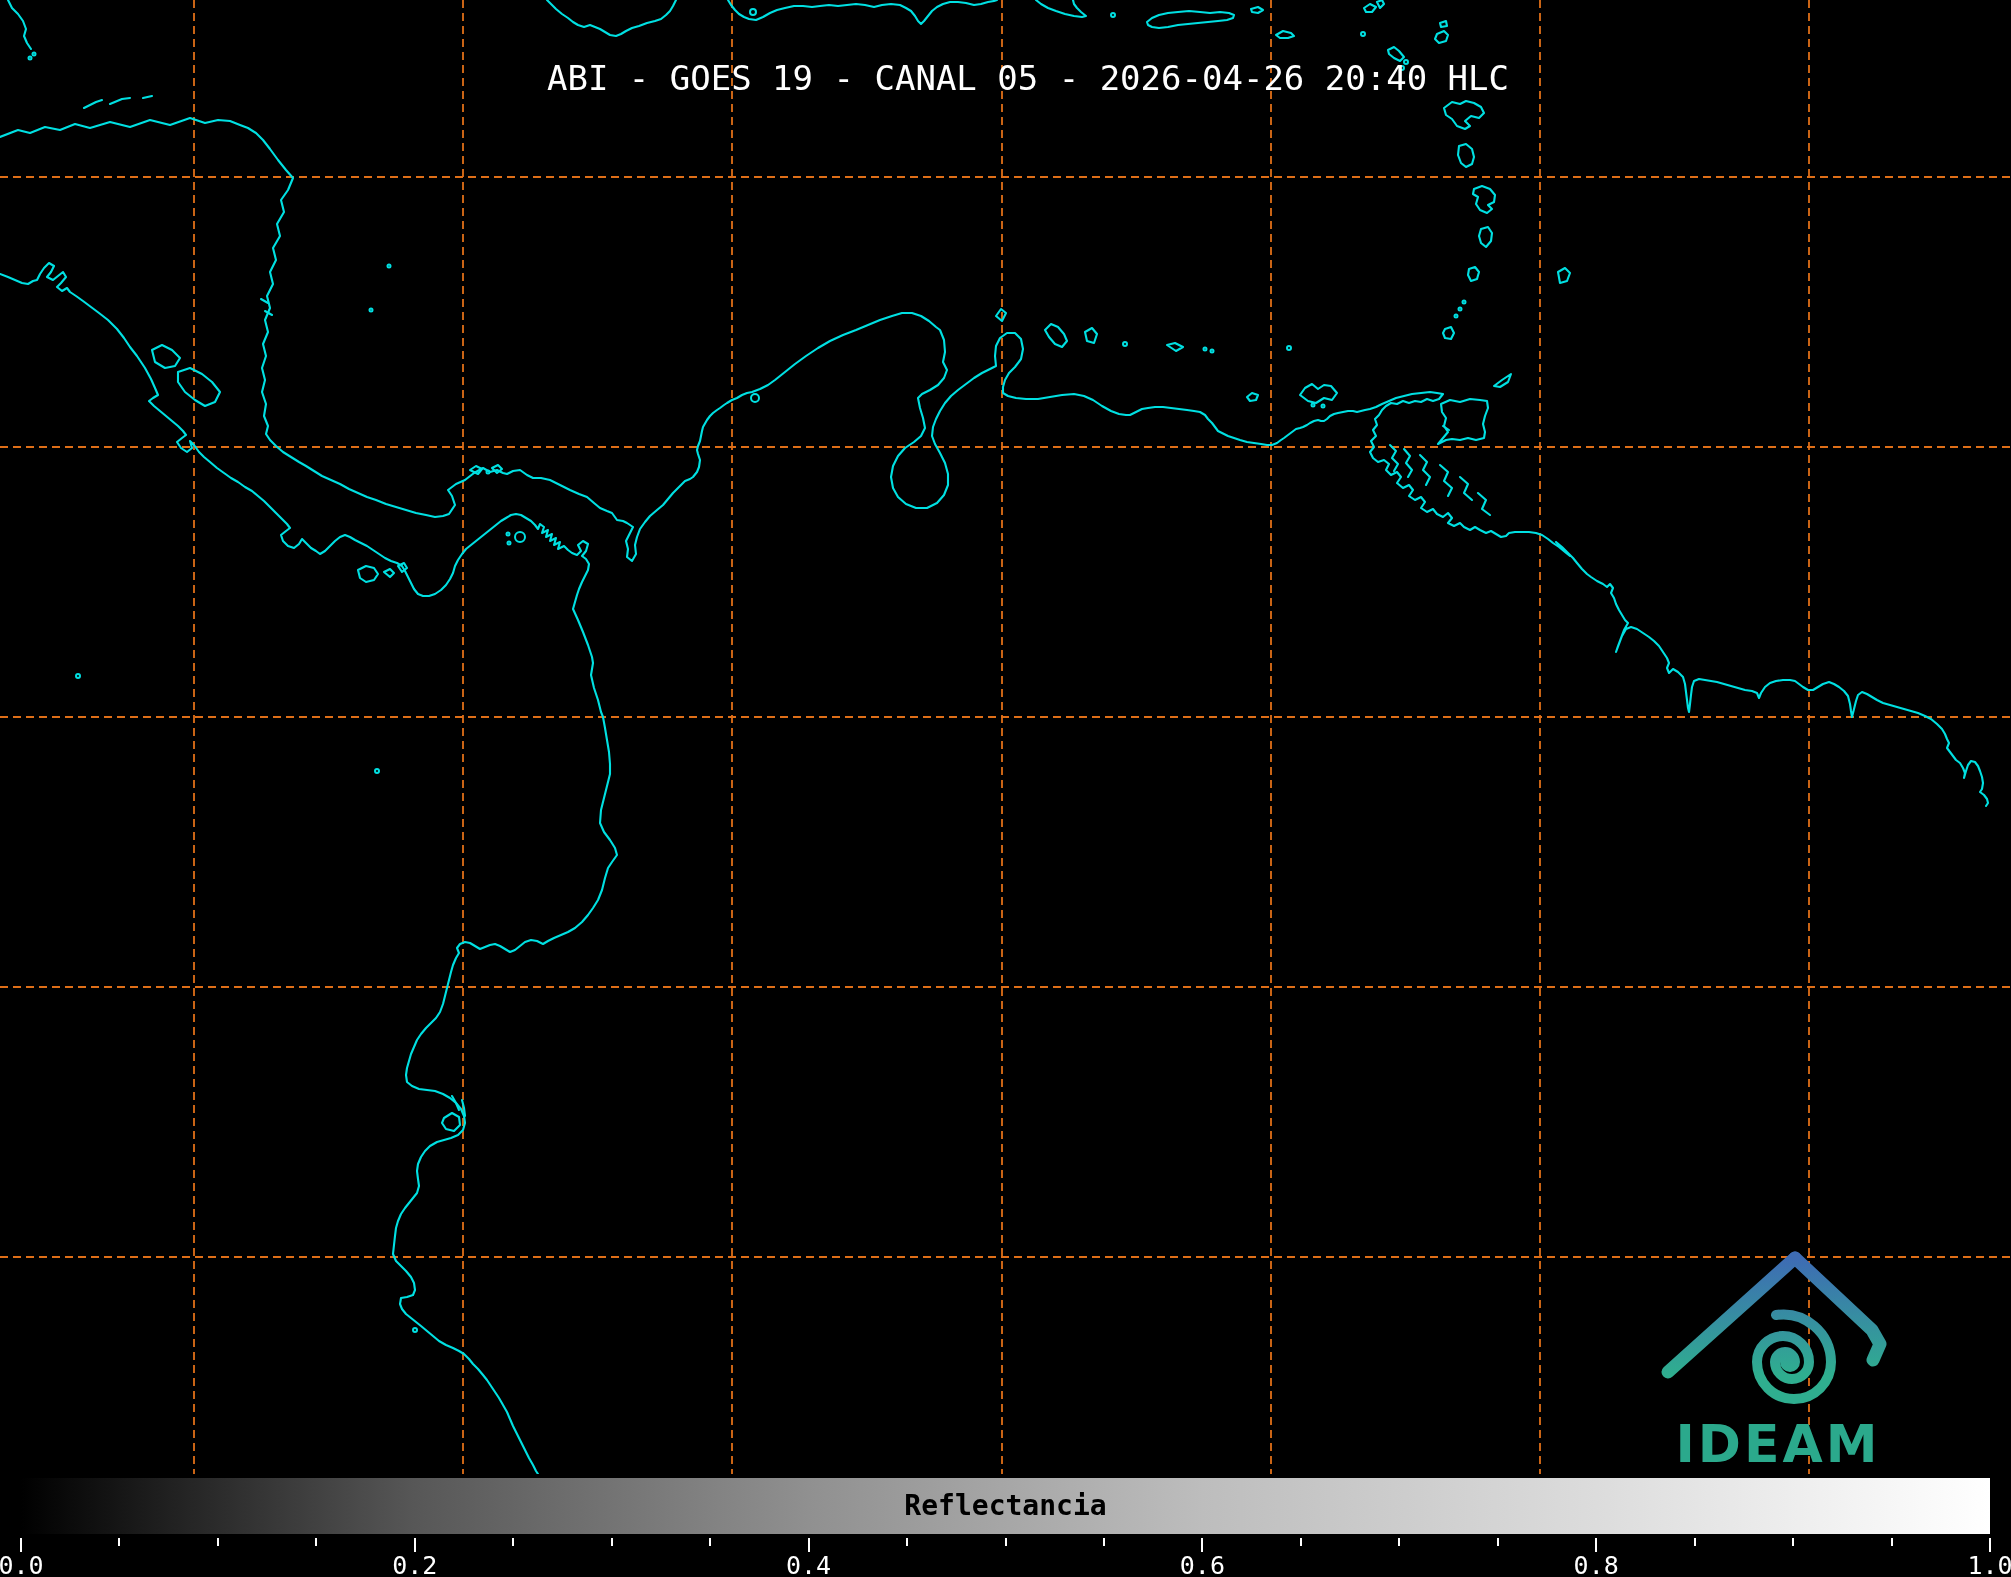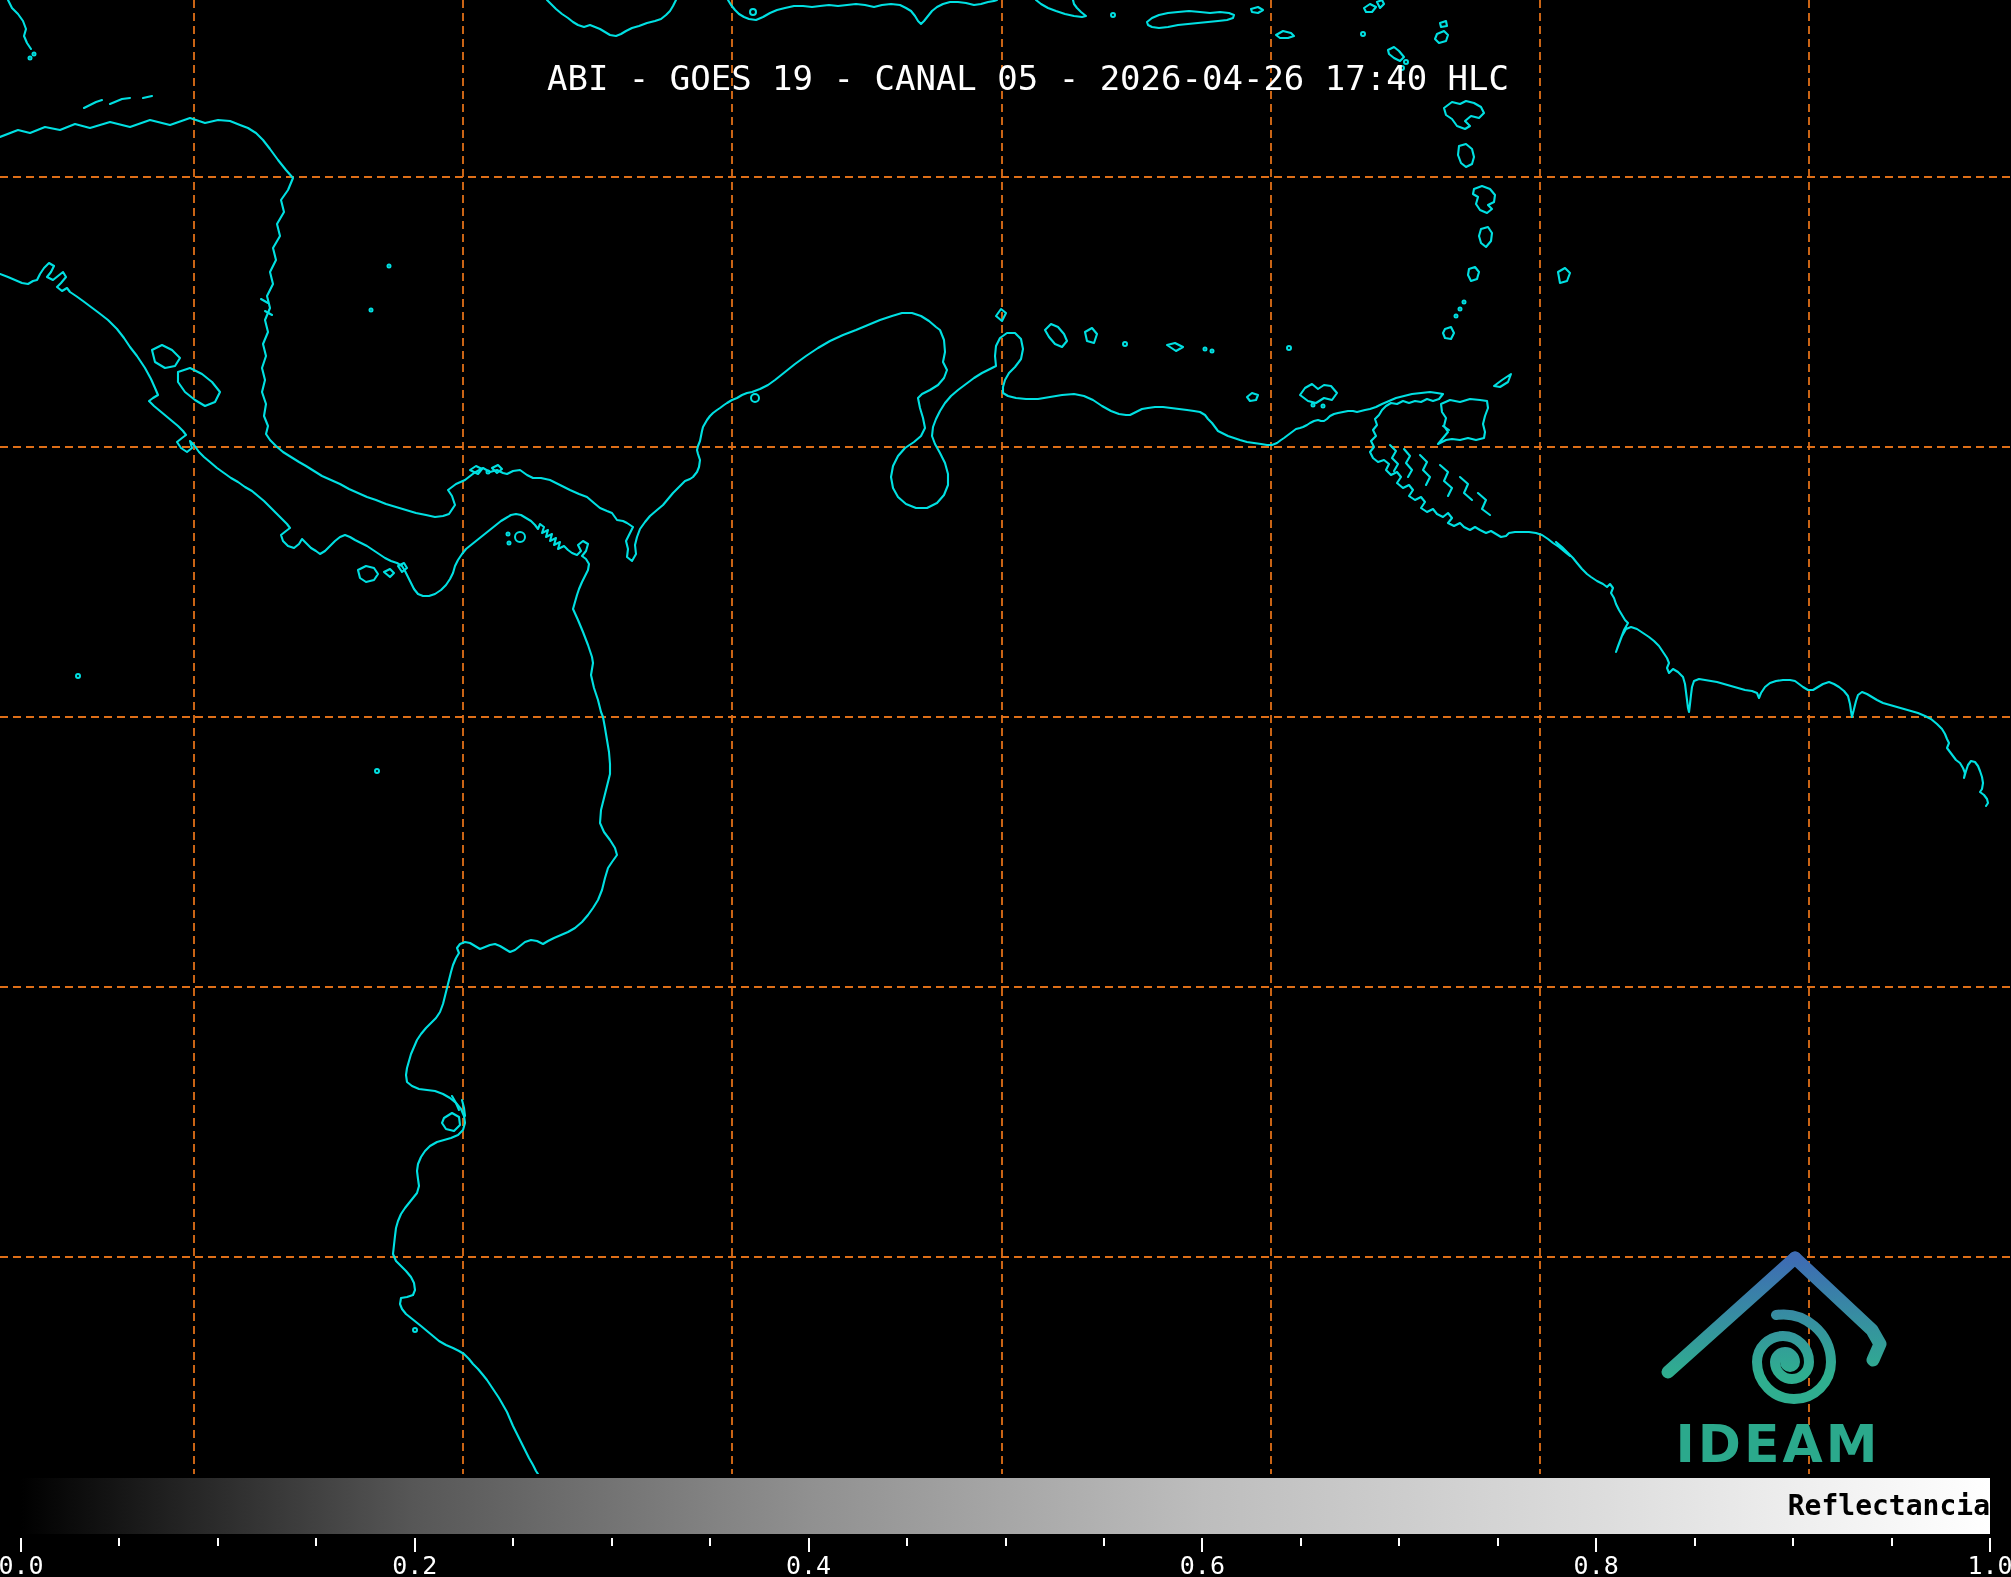--- a/index.html
+++ b/index.html
@@ -6,21 +6,21 @@
   #stage{position:relative;width:2011px;height:1577px;background:#000;overflow:hidden;
          font-family:"DejaVu Sans Mono","Liberation Mono",monospace;}
   #map-svg{position:absolute;left:0;top:0;}
   .gridline{fill:none;stroke-width:1.8;stroke-dasharray:8 5;}
   .coast{fill:none;stroke-width:2.1;stroke-linejoin:round;stroke-linecap:round;}
   .coast-dot{fill:none;stroke-width:2;}
   #title{position:absolute;top:58px;left:45px;width:1966px;text-align:center;
          font-size:34px;color:#ffffff;letter-spacing:0px;white-space:pre;}
   #colorbar{position:absolute;left:17px;top:1474px;width:1969px;height:56px;
             border:4px solid #000;}
-  #cbar-label{width:100%;height:56px;line-height:56px;text-align:right;
+  #cbar-label{width:100%;height:56px;line-height:56px;text-align:center;
               font-weight:bold;font-size:28px;color:#000;}
   .tick{position:absolute;width:2px;background:#fff;}
   .tick-label{position:absolute;transform:translateX(-50%);color:#fff;font-size:25px;}
   #logo-text{font-family:"DejaVu Sans","Liberation Sans",sans-serif;font-weight:bold;
              font-size:52px;letter-spacing:3px;}
 </style>
 </head>
 <body>
 
 <div id="stage">
@@ -129,21 +129,21 @@
       </g>
 
     <g id="logo">
       <path d="M 1668 1372 L 1795 1258" fill="none" stroke="url(#lg-logo)" stroke-width="13" stroke-linecap="round"></path>
       <path d="M 1795 1258 L 1872 1330 1880 1344 1873 1360" fill="none" stroke="url(#lg-logo)" stroke-width="13" stroke-linecap="round" stroke-linejoin="round"></path>
       <path d="M 1785 1362 a 5 5 0 1 0 10 0 a 10 10 0 1 0 -20 0 a 17 17 0 1 0 34 0 a 26 26 0 1 0 -52 0 a 37 37 0 1 0 74 0 a 48 48 0 0 0 -55 -47" fill="none" stroke="url(#lg-logo)" stroke-width="10" stroke-linecap="round"></path>
       <text id="logo-text" x="1778" y="1462" text-anchor="middle" fill="#2ba98c">IDEAM</text>
     </g>
   </svg>
 
-  <div id="title" style="color: rgb(255, 255, 255);">ABI - GOES 19 - CANAL 05 - 2026-04-26 17:40 HLC</div>
+  <div id="title" style="color: rgb(255, 255, 255);">ABI - GOES 19 - CANAL 05 - 2026-04-26 20:40 HLC</div>
 
   <div id="colorbar" style="background: linear-gradient(to right, rgb(0, 0, 0), rgb(87, 87, 87), rgb(144, 144, 144), rgb(189, 189, 189), rgb(220, 220, 220), rgb(255, 255, 255));">
     <div id="cbar-label" style="color: rgb(0, 0, 0);">Reflectancia</div>
   </div>
 
   <div id="ticks-layer">
       <div class="tick" style="left: 20px; top: 1538px; height: 14px; background: rgb(255, 255, 255);"></div>
       <div class="tick-label" style="left: 21px; top: 1551px; color: rgb(255, 255, 255);">0.0</div>
       <div class="tick" style="left: 413.8px; top: 1538px; height: 14px; background: rgb(255, 255, 255);"></div>
       <div class="tick-label" style="left: 414.8px; top: 1551px; color: rgb(255, 255, 255);">0.2</div>

